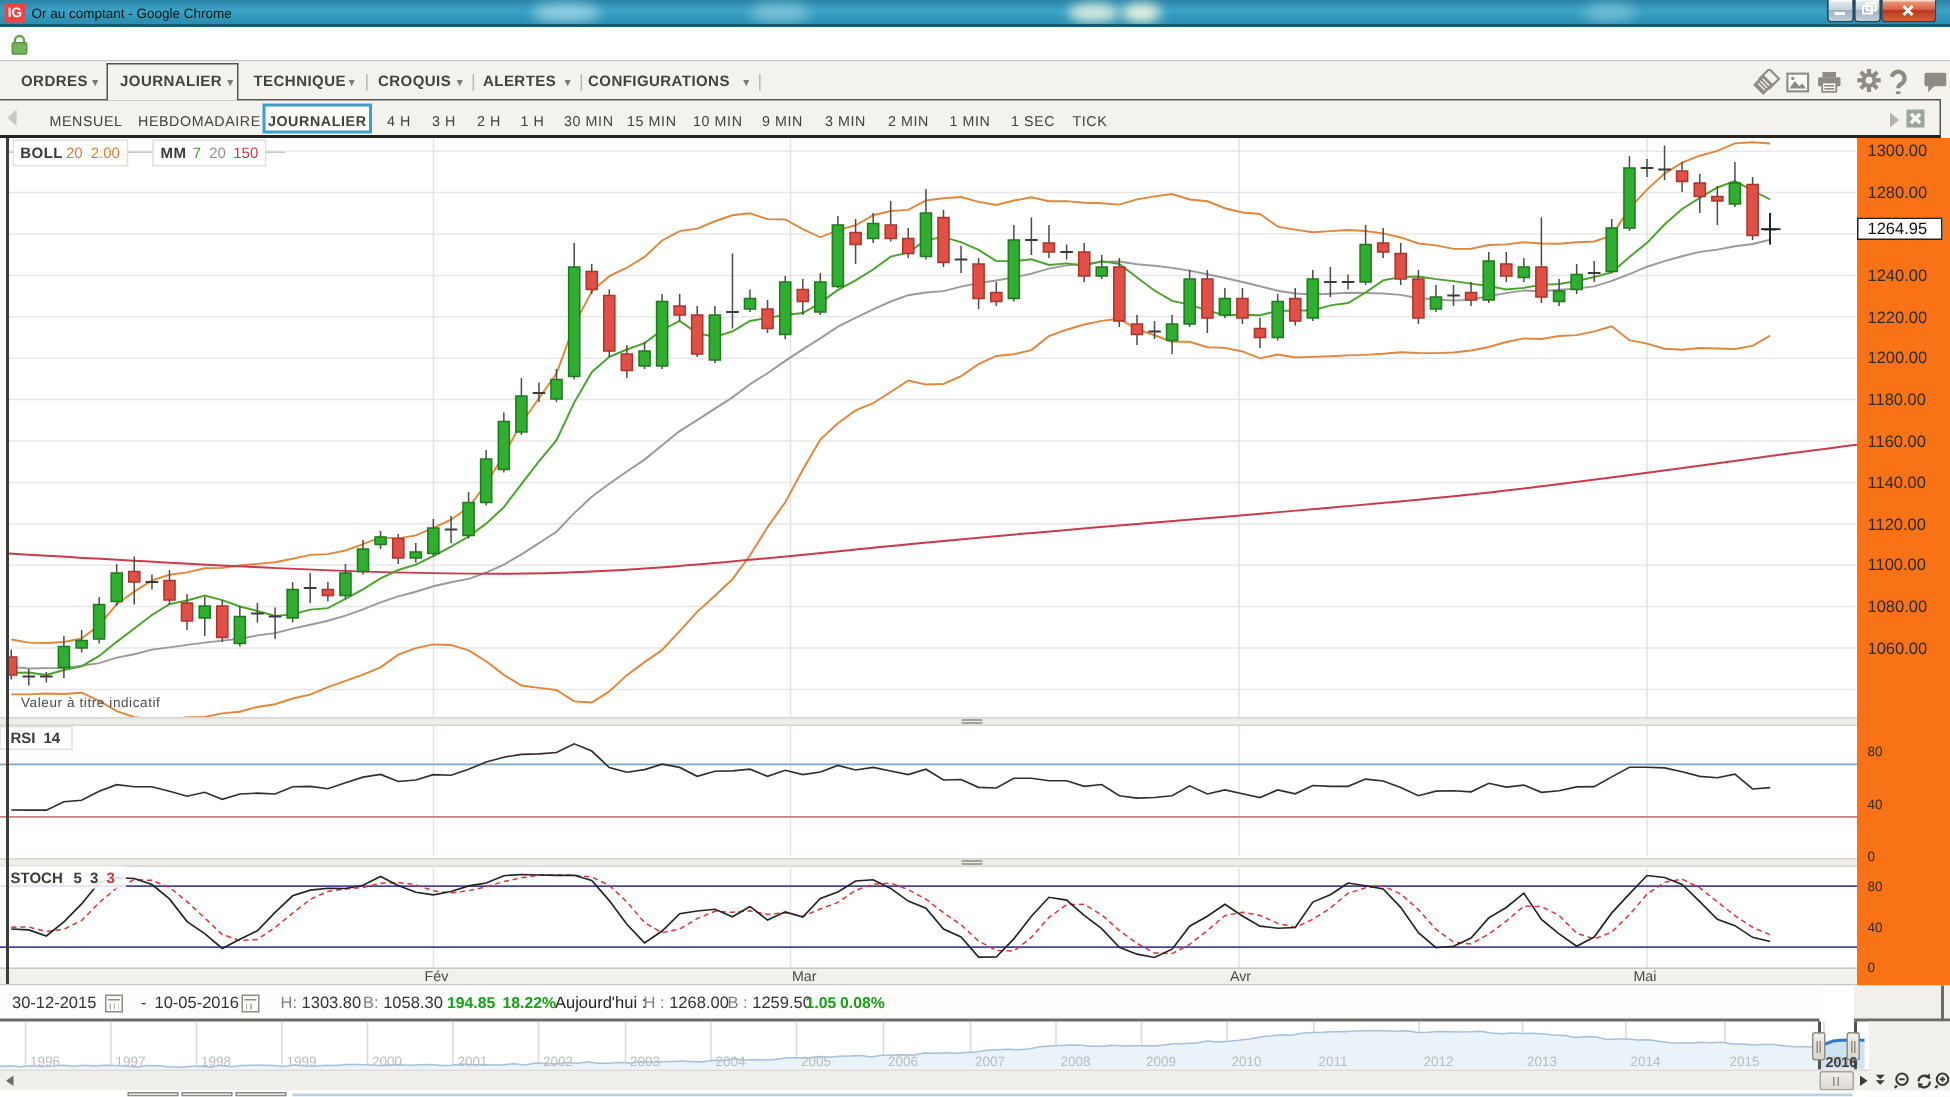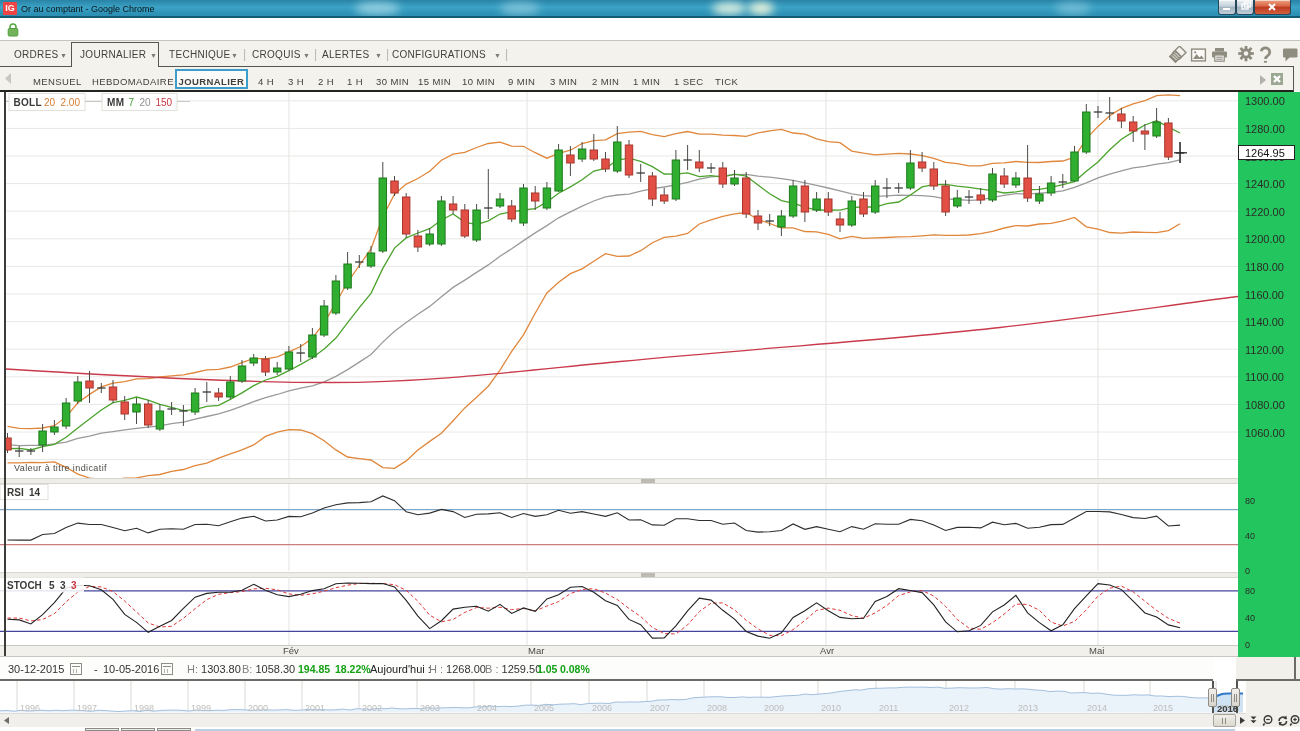--- a/index.html
+++ b/index.html
@@ -7,30 +7,30 @@
 #title{position:absolute;left:0;top:0;width:1300px;height:18px;background:linear-gradient(180deg,#2a83a6 0%,#3ba3c6 40%,#2d93b6 75%,#2a8cb0 100%);overflow:hidden}
 #title .blob{position:absolute;border-radius:50%;filter:blur(4px)}
 #igico{position:absolute;left:3px;top:2px;width:14px;height:13px;background:#ef4444;color:#fff;font-weight:bold;font-size:9px;line-height:13px;text-align:center;border-radius:1px}
 #ttext{position:absolute;left:21px;top:4px;font-size:9px;color:#0c1418}
 .wbtn{position:absolute;top:0;height:15px;border:1px solid #27485a;border-top:none;border-radius:0 0 3px 3px;box-shadow:inset 0 1px 0 rgba(255,255,255,.6)}
 .wbtn.gray{background:linear-gradient(180deg,#e9eff3 0%,#c4d1da 45%,#9fb2bf 50%,#c0ced8 100%)}
 .wbtn.red{background:linear-gradient(180deg,#eda183 0%,#d96243 45%,#b93a20 50%,#d55f3c 100%)}
 #urlrow{position:absolute;left:0;top:18px;width:1300px;height:23px;background:#fff;border-bottom:1px solid #c6c4c0}
 #url{position:absolute;left:22px;top:20px;font-size:13px;color:#8a8a8a;white-space:nowrap}
 #menurow{position:absolute;left:0;top:41px;width:1300px;height:26px;background:#f4f2ed}
-.mi{position:absolute;top:8px;font-size:10px;font-weight:normal;color:#42413c;letter-spacing:.3px;white-space:nowrap}
+.mi{position:absolute;top:8px;font-size:10px;font-weight:bold;color:#42413c;letter-spacing:.3px;white-space:nowrap}
 .car{color:#7b7a72;font-size:7px}
 .msep{position:absolute;top:6px;color:#b9b7af;font-size:12px}
 #mtab{position:absolute;left:71px;top:1px;width:88px;height:25px;border:1px solid #56554e;border-bottom:none}
 #tfbar{position:absolute;left:0;top:66px;width:1294px;height:26px;background:#f4f2ed;border-top:1px solid #56554e;border-right:1px solid #56554e;border-bottom:2px solid #23231f}
 #tfgap{position:absolute;left:72px;top:65px;width:86px;height:2px;background:#f4f2ed}
 .tf{position:absolute;top:9px;font-size:9.5px;font-weight:normal;color:#42413c;letter-spacing:.4px;white-space:nowrap}
 #tfsel{position:absolute;left:175px;top:2px;width:73px;height:20px;border:2px solid #3d9dcb;background:#fbfbf9}
 #tfsel span{display:block;margin-top:5px;text-align:center;font-size:9.5px;font-weight:bold;color:#42413c;letter-spacing:.4px}
-#axis{position:absolute;left:1238px;top:92px;width:62px;height:565px;background:#22c55e}
+#axis{position:absolute;left:1238px;top:92px;width:62px;height:565px;background:#f97316}
 .pl{position:absolute;left:7px;font-size:11px;color:#2c2c28}
 .sl{position:absolute;left:7px;font-size:9px;color:#2c2c28}
 #pbox{position:absolute;left:0px;top:53px;width:57px;height:15px;background:#fff;border:1px solid #222;font-size:11px;color:#111;padding-left:6px;line-height:14px}
 #infobar{position:absolute;left:0;top:657px;width:1213px;height:24px;background:#fdfdfc;border-bottom:2px solid #6b6b68;font-size:11px;color:#333;white-space:nowrap}
 #infobar > span{position:absolute;top:6px}
 .gtxt{color:#14a214;font-weight:bold;font-size:10.5px}
 .lbl{color:#808080;position:static}
 .calico{position:absolute;top:5px;width:12px;height:12px;border:1px solid #8f8d87;background:#fcfcfa}
 .calico:before{content:"";position:absolute;left:1px;top:2px;width:8px;height:1px;background:#8f8d87}
 .calico:after{content:"";position:absolute;left:2px;top:5px;width:6px;height:4px;background:repeating-linear-gradient(90deg,#b5b3ad 0 1px,transparent 1px 3px)}

